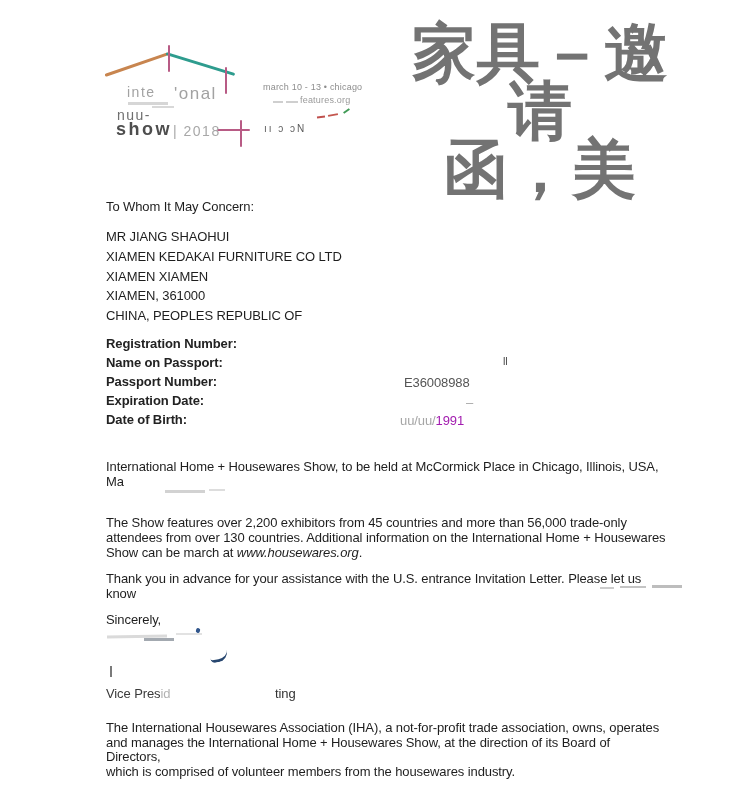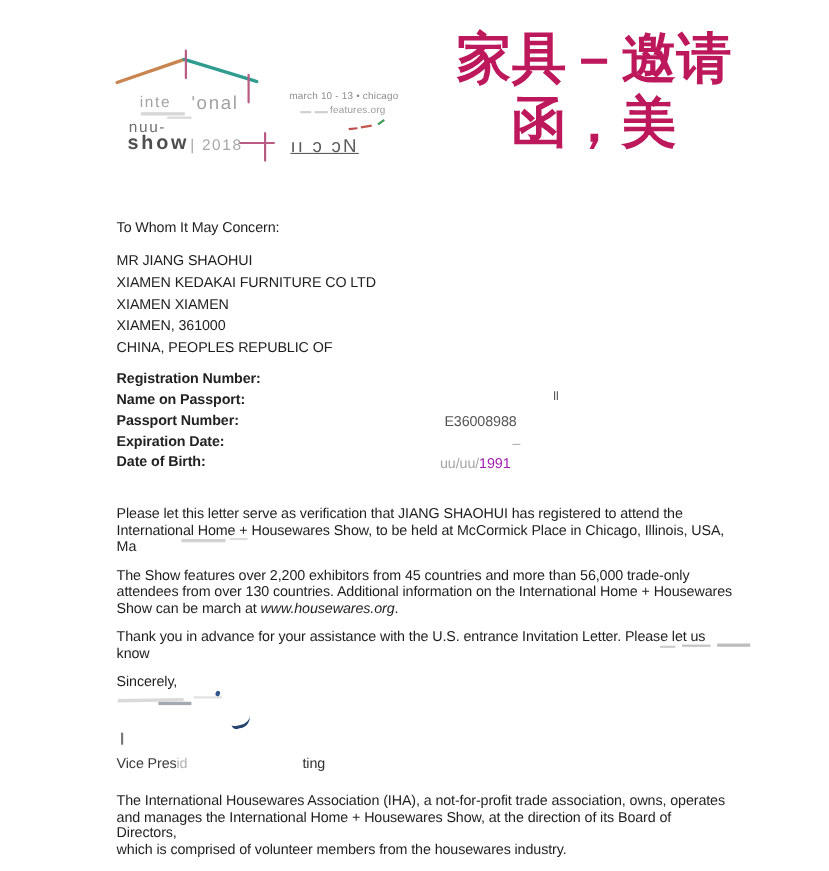--- a/index.html
+++ b/index.html
@@ -20,33 +20,33 @@
   .ln-pink-v2{left:225px;top:67px;width:2px;height:27px;background:#b85b85;}
   .ln-pink-v3{left:240px;top:120px;width:2px;height:27px;background:#b85b85;}
   .ln-pink-h{left:217px;top:129px;width:33px;height:2px;background:#b85b85;}
   .logo-inte{left:127px;top:84px;font-size:14px;letter-spacing:1.5px;color:#a2a2a2;}
   .logo-onal{left:174px;top:84px;font-size:17px;letter-spacing:1.5px;color:#a2a2a2;}
   .logo-smudge1{left:128px;top:102px;width:40px;height:3px;background:#cccccc;opacity:.8;}
   .logo-smudge2{left:152px;top:106px;width:22px;height:2px;background:#d8d8d8;}
   .logo-home{left:117px;top:107px;font-size:14px;letter-spacing:1.5px;color:#6f6f6f;font-weight:400;}
   .logo-show{left:116px;top:119px;font-size:18px;font-weight:700;letter-spacing:2.5px;color:#4e4e4e;}
   .logo-year{left:173px;top:123px;font-size:14px;letter-spacing:1.5px;color:#a8a8a8;}
-  .logo-erased{left:264px;top:123px;font-size:17px;letter-spacing:2px;color:#5a5a5a;text-decoration:underline;}
+  .logo-erased{left:264px;top:123px;font-size:10px;letter-spacing:2px;color:#5a5a5a;}
   .dash-red1{left:317px;top:116px;width:8px;height:2px;background:#c0504d;transform:rotate(-6deg);}
   .dash-red2{left:328px;top:114px;width:10px;height:2px;background:#c4574f;transform:rotate(-10deg);}
   .dash-green{left:343px;top:110px;width:7px;height:2px;background:#3f9a55;transform:rotate(-35deg);}
   .logo-march{left:263px;top:82px;font-size:9px;letter-spacing:.2px;color:#8d8d8d;}
   .url-smudge1{left:273px;top:101px;width:10px;height:2px;background:#cfcfcf;}
   .url-smudge2{left:286px;top:101px;width:12px;height:2px;background:#cfcfcf;}
   .logo-url{left:300px;top:95px;font-size:9px;letter-spacing:.2px;color:#9a9a9a;}
 
   
   .cn-title{
     left:406px;top:24px;width:268px;text-align:center;
-    font-size:50px;line-height:58px;font-weight:700;color:#be185d;
+    font-size:64px;line-height:58px;font-weight:700;color:#737373;
     font-family:"DejaVu Sans", sans-serif;
   }
 
   
   .body-text{left:106px;top:0;width:560px;font-size:13px;color:#1e1e1e;letter-spacing:-0.1px;}
   .body-text .abs{left:0;}
   .salutation{top:199px;}
   .addr{top:227px;}
   .addr div{line-height:19.8px;}
   .fields{top:336px;width:560px;}
@@ -153,21 +153,20 @@
         <span class="flabel">Expiration Date:</span>
         <span class="fval fv-exp remn">–</span>
       </div>
       <div class="frow">
         <span class="flabel">Date of Birth:</span>
         <span class="fval fv-dob"><span class="remn">uu/uu/</span><span class="clear">1991</span></span>
       </div>
     </div>
 
     <div class="abs para p1">
-      <div>Please let this letter serve as verification that JIANG SHAOHUI has registered to attend the</div>
       <div>International Home + Housewares Show, to be held at McCormick Place in Chicago, Illinois, USA,</div>
       <div>Ma</div>
       <div class="p1-smudge-a"></div>
       <div class="p1-smudge-b"></div>
     </div>
 
     <div class="abs para p2">
       <div>The Show features over 2,200 exhibitors from 45 countries and more than 56,000 trade-only</div>
       <div>attendees from over 130 countries.  Additional information on the International Home + Housewares</div>
       <div><span>Show can be march at </span><span class="italic">www.housewares.org</span><span>.</span></div>

